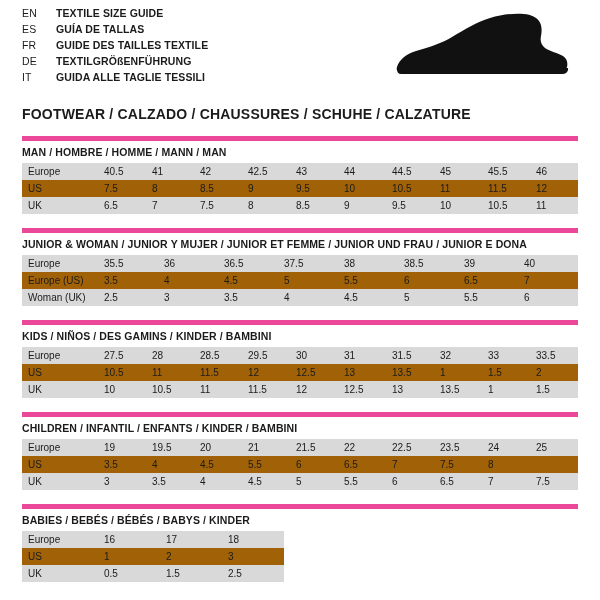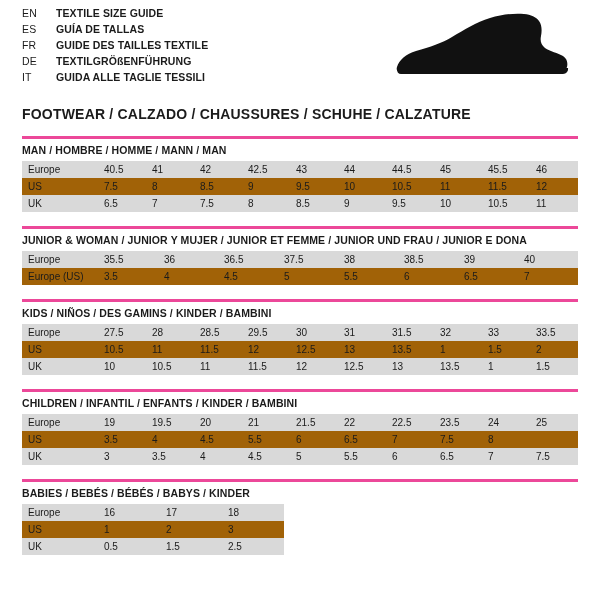--- a/index.html
+++ b/index.html
@@ -92,21 +92,21 @@
   tr.shaded td {
     background: #d9d9d9;
   }
   tr.plain td {
     background: #a16207;
   }
   .lbl {
     width: 70px;
   }
   .top-rule {
-    border-top: 3px solid #ec4899;
+    border-top: 5px solid #ec4899;
   }
   .babies table {
     width: 240px;
   }
   .babies td { width: 56px; }
   .babies .lbl { width: 70px; }
 </style>
 </head>
 <body>
 
@@ -212,20 +212,31 @@
         <td class="lbl">Europe (US)</td>
         <td>3.5</td>
         <td>4</td>
         <td>4.5</td>
         <td>5</td>
         <td>5.5</td>
         <td>6</td>
         <td>6.5</td>
         <td>7</td>
       </tr>
+      <tr class="shaded">
+        <td class="lbl">Woman (UK)</td>
+        <td>2.5</td>
+        <td>3</td>
+        <td>3.5</td>
+        <td>4</td>
+        <td>4.5</td>
+        <td>5</td>
+        <td>5.5</td>
+        <td>6</td>
+      </tr>
     </tbody>
       </table>
   </div>
 
   <div class="block">
     <div class="block-title top-rule" style="padding-top:5px;">KIDS / NIÑOS / DES GAMINS / KINDER / BAMBINI</div>
     <table>
       <tbody>
           <tr class="shaded">
         <td class="lbl">Europe</td>

